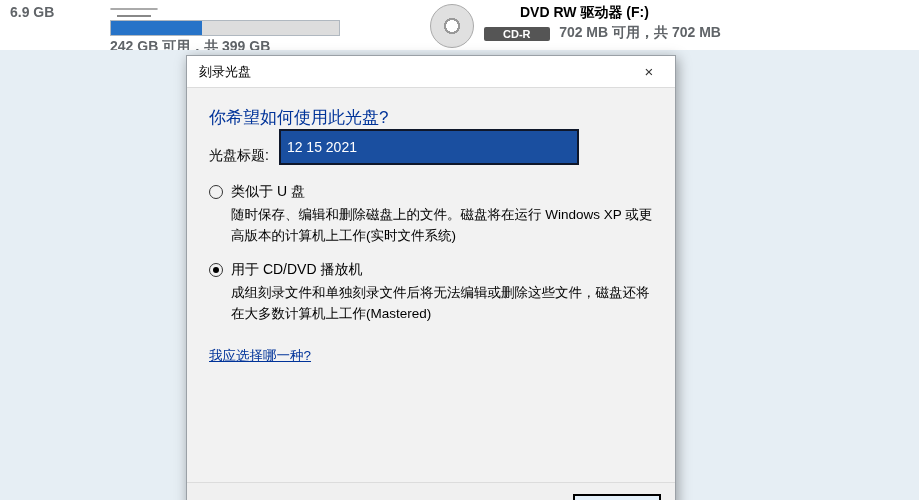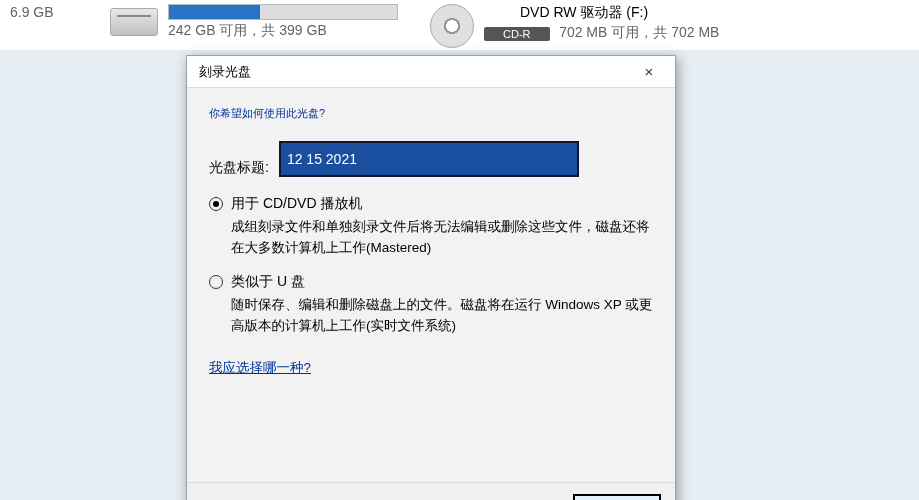--- a/index.html
+++ b/index.html
@@ -19,20 +19,21 @@
       height: 60px;
       display: flex;
       background: #fff;
     }
     .drive-block {
       display: flex;
       align-items: flex-start;
       padding: 4px 10px;
       gap: 10px;
       height: 50px;
+      font-weight: bold;
     }
     .drive-fragment1 { width: 100px; }
     .drive-icon {
       width: 48px; height: 28px;
       background: linear-gradient(#e8e8e8, #c0c0c0);
       border-radius: 3px;
       border: 1px solid #aaa;
       margin-top: 4px;
       position: relative;
     }
@@ -106,22 +107,21 @@
       color:#333;
     }
 
     .dialog-body {
       padding: 18px 20px 10px 22px;
       flex: 1;
       color: #000;
     }
     .main-q {
       color: #003399;
-      font-size: 11px;
-      margin-bottom: 20px;
+      font-size: 17px;
     }
     .title-row {
       display:flex;
       align-items:flex-end;
       gap: 10px;
       margin-bottom: 18px;
     }
     .title-label { font-size: 14px; }
     .title-input {
       flex: 0 0 300px;
@@ -188,21 +188,21 @@
       background: #e5f1fb;
     }
   </style>
 </head>
 <body>
 
 <div class="bg-drives">
   <div class="drive-block drive-fragment1">
     <span class="drive-sub">6.9 GB</span>
   </div>
-  <div class="drive-block" style="width:320px;">
+  <div class="drive-block" style="width:320px;flex-direction:column;">
     <div class="drive-icon"></div>
     <div class="drive-info">
       <div class="drive-bar">
         <div class="drive-bar-fill" id="bar2fill" style="width: 40%;"></div>
       </div>
       <span class="drive-sub">242 GB 可用，共 399 GB</span>
     </div>
   </div>
   <div class="drive-block" style="width:360px;">
     <div class="cd-icon"></div>
@@ -228,33 +228,33 @@
   <div class="dialog-body">
     <div class="main-q">你希望如何使用此光盘?</div>
 
     <div class="title-row">
       <span class="title-label">光盘标题:</span>
       <input class="title-input" value="12 15 2021" style="">
     </div>
 
     <div class="radio-block">
       <div class="radio-row">
+        <span class="radio" id="r1"></span>
+        <span style="font-weight:400;">类似于 U 盘</span>
+      </div>
+      <div class="radio-desc">随时保存、编辑和删除磁盘上的文件。磁盘将在运行 Windows XP 或更高版本的计算机上工作(实时文件系统)</div>
+    </div>
+
+    <div class="radio-block">
+      <div class="radio-row">
         <span class="radio checked" id="r2"></span>
         <span style="font-weight:400;">用于 CD/DVD 播放机</span>
       </div>
       <div class="radio-desc">成组刻录文件和单独刻录文件后将无法编辑或删除这些文件，磁盘还将在大多数计算机上工作(Mastered)</div>
     </div>
 
-    <div class="radio-block">
-      <div class="radio-row">
-        <span class="radio" id="r1"></span>
-        <span style="font-weight:400;">类似于 U 盘</span>
-      </div>
-      <div class="radio-desc">随时保存、编辑和删除磁盘上的文件。磁盘将在运行 Windows XP 或更高版本的计算机上工作(实时文件系统)</div>
-    </div>
-
     <a class="help-link" href="#">我应选择哪一种?</a>
   </div>
 
   <div class="button-bar">
     <button class="btn primary">下一步</button>
   </div>
 </div>
 
 </body></html>

